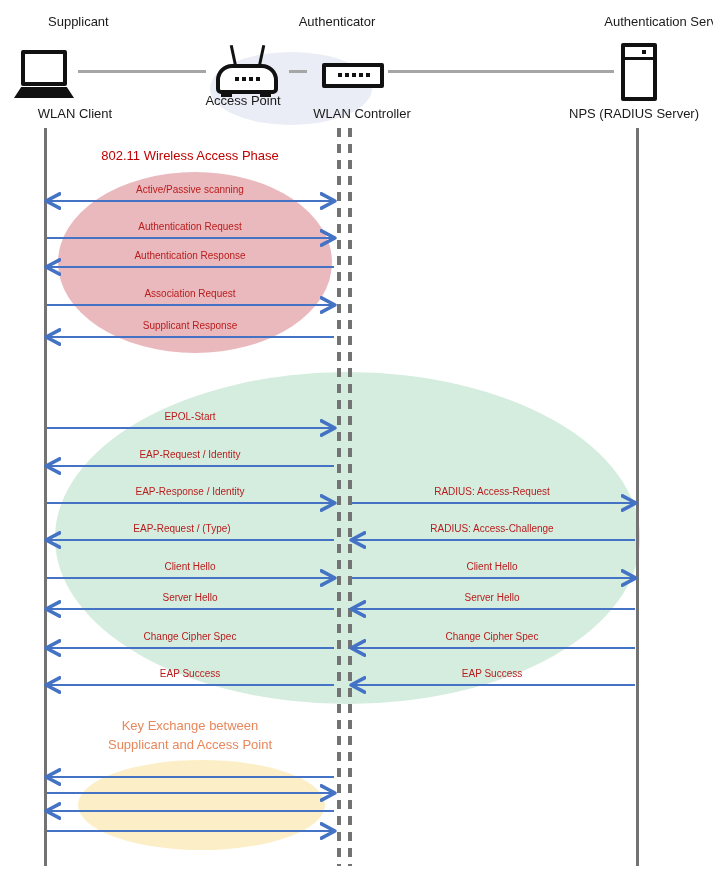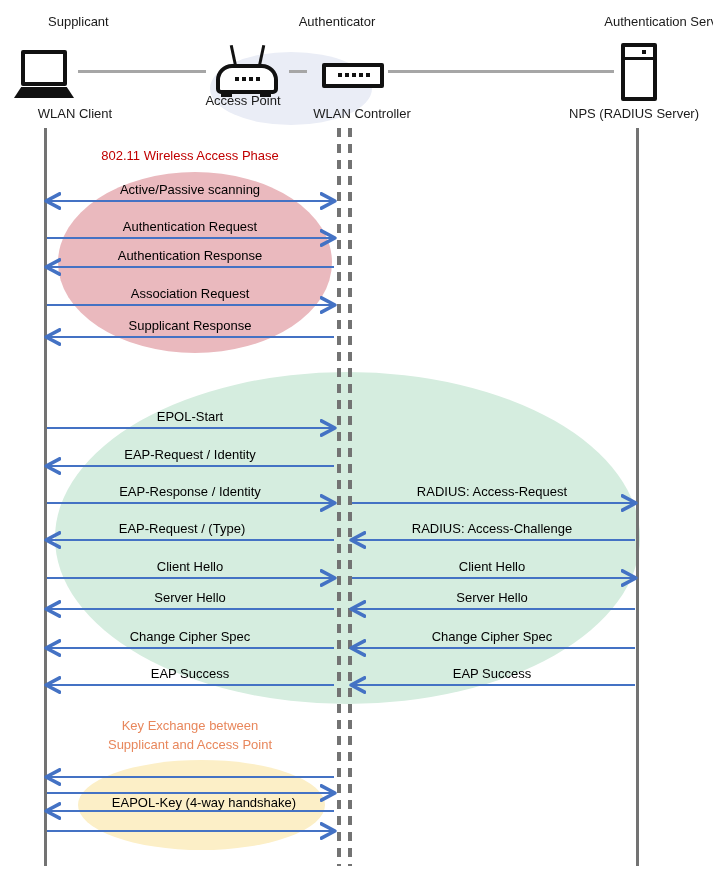--- a/index.html
+++ b/index.html
@@ -7,21 +7,21 @@
         font-family:"Liberation Sans",sans-serif;color:#1a1a1a;overflow:hidden;}
   .abs{position:absolute;}
   .role-label{font-size:13px;color:#1a1a1a;white-space:nowrap;margin-left:34px;}
   .caption{font-size:13px;color:#1a1a1a;text-align:center;white-space:nowrap;}
   .ellipse{border-radius:50%;z-index:0;}
   .lifeline{width:3px;background:#737373;z-index:1;}
   .dashline{width:4px;z-index:1;
     background:repeating-linear-gradient(to bottom,#737373 0 9px,transparent 9px 16px);}
   .connector{height:3px;background:#A6A6A6;z-index:1;}
   .phase-title{font-size:13px;text-align:center;z-index:3;line-height:19px;white-space:nowrap;}
-  .msg-label{position:absolute;font-size:13px;color:#000000;text-align:center;
+  .msg-label{position:absolute;font-size:10px;color:#b91c1c;text-align:center;
              z-index:3;white-space:nowrap;height:16px;line-height:16px;}
   svg.arrows{position:absolute;left:0;top:0;z-index:2;}
   
   .icon-part{position:absolute;z-index:3;}
   .laptop-screen{left:21px;top:50px;width:38px;height:28px;border:4px solid #111;border-radius:2px;background:#fff;}
   .laptop-base{left:14px;top:87px;width:60px;height:11px;background:#111;
                clip-path:polygon(12% 0,88% 0,100% 100%,0 100%);}
   .ap-antenna{width:3px;height:22px;background:#111;}
   .ap-antenna.l{left:232px;top:45px;transform:rotate(-12deg);}
   .ap-antenna.r{left:260px;top:45px;transform:rotate(12deg);}
@@ -88,21 +88,20 @@
   <div class="abs dashline" style="left:337px;top:128px;height:738px;"></div>
   <div class="abs dashline" style="left:348px;top:128px;height:738px;"></div>
   <div class="abs lifeline" style="left:636px;top:128px;height:738px;"></div>
 
   <div class="abs phase-title" style="left:45px;top:146px;width:290px;color:#C00000;">802.11 Wireless Access Phase</div>
   <div class="abs phase-title" style="left:45px;top:716px;width:290px;color:#E8875C;">
     <span>Key Exchange between</span><br>
     <span>Supplicant and Access Point</span>
   </div>
 
-  <div class="abs msg-label" style="left:59px;top:795px;width:290px;">EAPOL-Key (4-way handshake)</div>
 
   <svg class="arrows" width="713" height="875" id="arrow-layer">
     <defs>
       <marker id="chev" viewBox="0 0 10 10" refX="8" refY="5" markerWidth="9" markerHeight="9" orient="auto-start-reverse">
         <path d="M1,1 L8.5,5 L1,9" fill="none" stroke="#4472C4" stroke-width="2" stroke-linecap="round" stroke-linejoin="round"></path>
       </marker>
     </defs>
   <line x1="47" y1="201" x2="334" y2="201" stroke="#4472C4" stroke-width="2" marker-end="url(#chev)" marker-start="url(#chev)"></line>
       <line x1="47" y1="238" x2="334" y2="238" stroke="#4472C4" stroke-width="2" marker-end="url(#chev)"></line>
       <line x1="334" y1="267" x2="47" y2="267" stroke="#4472C4" stroke-width="2" marker-end="url(#chev)"></line>

